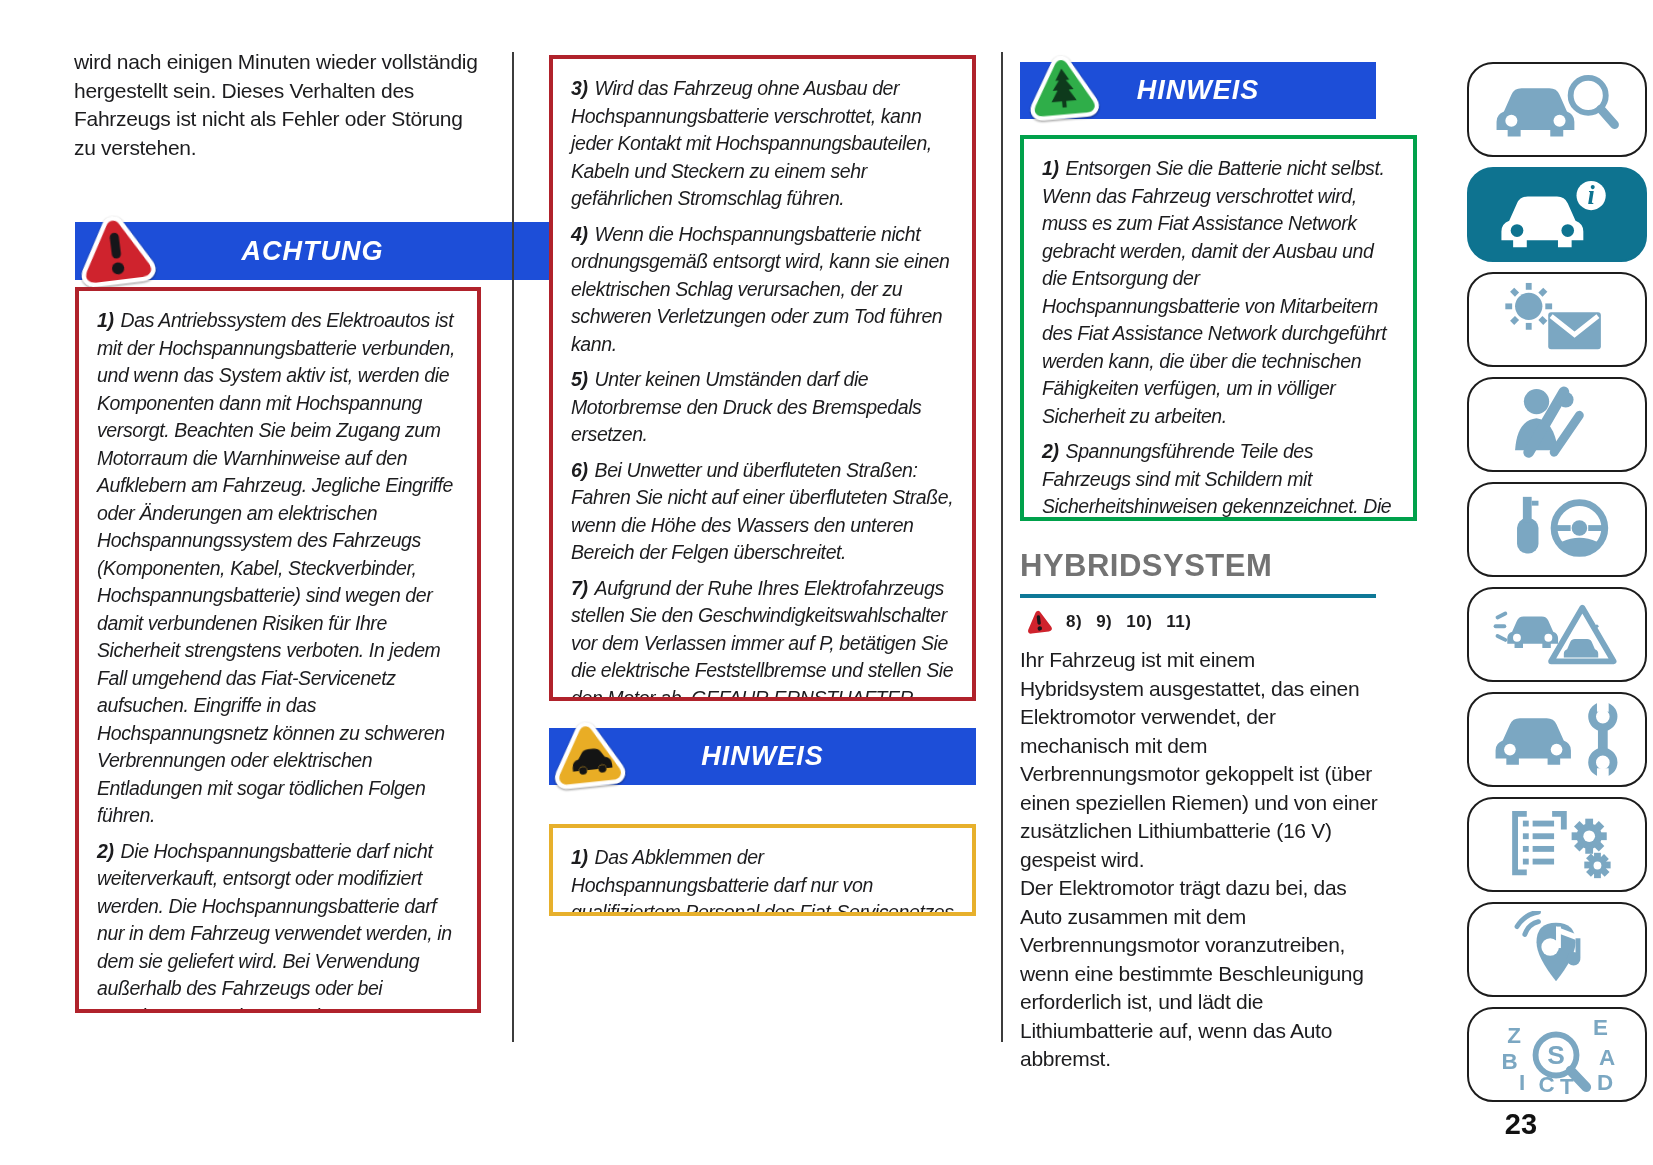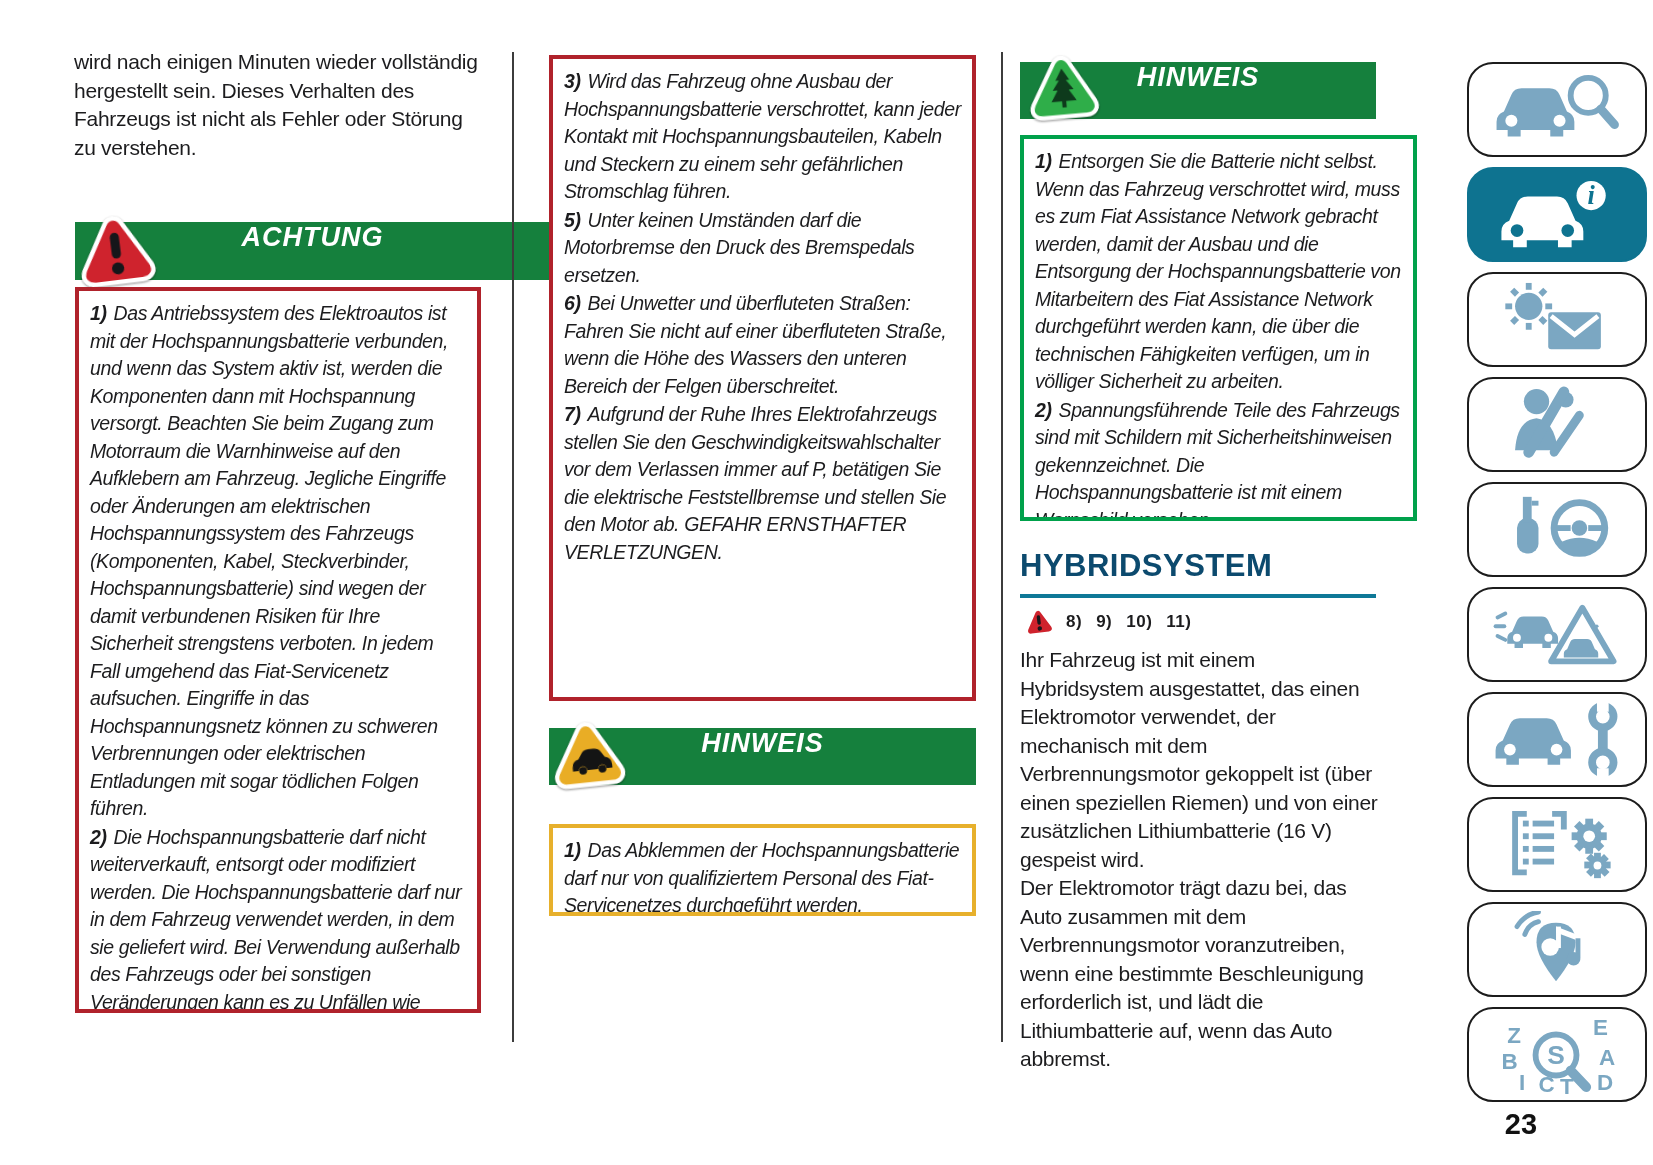--- a/index.html
+++ b/index.html
@@ -5,37 +5,37 @@
   html,body{margin:0;padding:0}
   body{
     width:1653px;height:1165px;position:relative;background:#fff;
     font-family:"Liberation Sans",sans-serif;color:#1c1c1e;overflow:hidden;
   }
   .abs{position:absolute}
   
   .body-text{font-size:21px;line-height:28.5px;letter-spacing:-0.3px}
   .body-text p{margin:0}
   
-  .band{position:absolute;background:#15803d;display:flex;align-items:flex-start;justify-content:center}
+  .band{position:absolute;background:#1d4ed8;display:flex;align-items:center;justify-content:center}
   .band .band-title{color:#fff;font-weight:bold;font-style:italic;font-size:27px;letter-spacing:1px}
   .band .tri-wrap{position:absolute;left:3px;top:-9px}
   
   .nbox{
     position:absolute;background:#fff;border:4px solid #b0222b;
     padding:8px 10px;font-style:italic;font-size:19.5px;line-height:27.5px;
     letter-spacing:-0.4px;overflow:hidden;
   }
-  .nbox p{margin:1px}
+  .nbox p{margin:8px}
   .nbox .num{font-weight:bold;padding-right:7px}
   .nbox.yellow{border-color:#e7b02c}
   .nbox.green{border-color:#00a14b}
   
   .vdiv{position:absolute;width:2px;background:#3c3c3c}
   
-  .sec-title{position:absolute;font-size:31px;font-weight:bold;color:#0c4a6e;letter-spacing:.5px}
+  .sec-title{position:absolute;font-size:31px;font-weight:bold;color:#737373;letter-spacing:.5px}
   .sec-rule{position:absolute;height:4px;background:#0e7897}
   .footrow{position:absolute;display:flex;align-items:center;gap:12px}
   .footrow .fnum{font-weight:bold;font-size:17px;letter-spacing:.5px;padding-right:2px}
   
   .tile{
     position:absolute;left:1467px;width:180px;height:95px;background:#fff;
     border:2.5px solid #1c1c1c;border-radius:26px;box-sizing:border-box;
     display:flex;align-items:center;justify-content:center;
   }
   .tile.active{background:#0e7390;border-color:#0e7390}
@@ -70,20 +70,21 @@
 
 <div class="nbox" style="left:75px;top:287px;width:406px;height:726px;box-sizing:border-box">
   <p><span class="num">1)</span><span>Das Antriebssystem des Elektroautos ist mit der Hochspannungsbatterie verbunden, und wenn das System aktiv ist, werden die Komponenten dann mit Hochspannung versorgt. Beachten Sie beim Zugang zum Motorraum die Warnhinweise auf den Aufklebern am Fahrzeug. Jegliche Eingriffe oder Änderungen am elektrischen Hochspannungssystem des Fahrzeugs (Komponenten, Kabel, Steckverbinder, Hochspannungsbatterie) sind wegen der damit verbundenen Risiken für Ihre Sicherheit strengstens verboten. In jedem Fall umgehend das Fiat-Servicenetz aufsuchen. Eingriffe in das Hochspannungsnetz können zu schweren Verbrennungen oder elektrischen Entladungen mit sogar tödlichen Folgen führen.</span></p>
   <p><span class="num">2)</span><span>Die Hochspannungsbatterie darf nicht weiterverkauft, entsorgt oder modifiziert werden. Die Hochspannungsbatterie darf nur in dem Fahrzeug verwendet werden, in dem sie geliefert wird. Bei Verwendung außerhalb des Fahrzeugs oder bei sonstigen Veränderungen kann es zu Unfällen wie Stromschlag, Hitze- oder Rauchentwicklung, Explosion oder Elektrolytaustritt kommen.</span></p>
 </div>
 
 <div class="vdiv" style="left:512px;top:52px;height:990px"></div>
 
 <div class="nbox" style="left:549px;top:55px;width:427px;height:646px;box-sizing:border-box">
   <p><span class="num">3)</span><span>Wird das Fahrzeug ohne Ausbau der Hochspannungsbatterie verschrottet, kann jeder Kontakt mit Hochspannungsbauteilen, Kabeln und Steckern zu einem sehr gefährlichen Stromschlag führen.</span></p>
+  <p><span class="num">4)</span><span>Wenn die Hochspannungsbatterie nicht ordnungsgemäß entsorgt wird, kann sie einen elektrischen Schlag verursachen, der zu schweren Verletzungen oder zum Tod führen kann.</span></p>
   <p><span class="num">5)</span><span>Unter keinen Umständen darf die Motorbremse den Druck des Bremspedals ersetzen.</span></p>
   <p><span class="num">6)</span><span>Bei Unwetter und überfluteten Straßen: Fahren Sie nicht auf einer überfluteten Straße, wenn die Höhe des Wassers den unteren Bereich der Felgen überschreitet.</span></p>
   <p><span class="num">7)</span><span>Aufgrund der Ruhe Ihres Elektrofahrzeugs stellen Sie den Geschwindigkeitswahlschalter vor dem Verlassen immer auf P, betätigen Sie die elektrische Feststellbremse und stellen Sie den Motor ab. GEFAHR ERNSTHAFTER VERLETZUNGEN.</span></p>
 </div>
 
 <div class="band" style="left:549px;top:728px;width:427px;height:57px">
   <span class="tri-wrap">
     <svg class="tri" width="72" height="72" viewBox="0 0 100 100" style="transform:rotate(-6deg)">
       <path d="M50,7 Q57,7 61,14 L94,71 Q98,79 94,85 Q90,91 81,91 L19,91 Q10,91 6,85 Q2,79 6,71 L39,14 Q43,7 50,7 Z" fill="#e9ad25" stroke="#fff" stroke-width="6"></path>
       <path d="M27,66 Q27,57 36,55 L42,46 Q45,42 51,42 L58,42 Q64,42 67,46 L73,55 Q82,57 82,66 L82,71 L74,71 A6,6 0 0 0 62,71 L47,71 A6,6 0 0 0 35,71 L27,71 Z" fill="#141414"></path>

